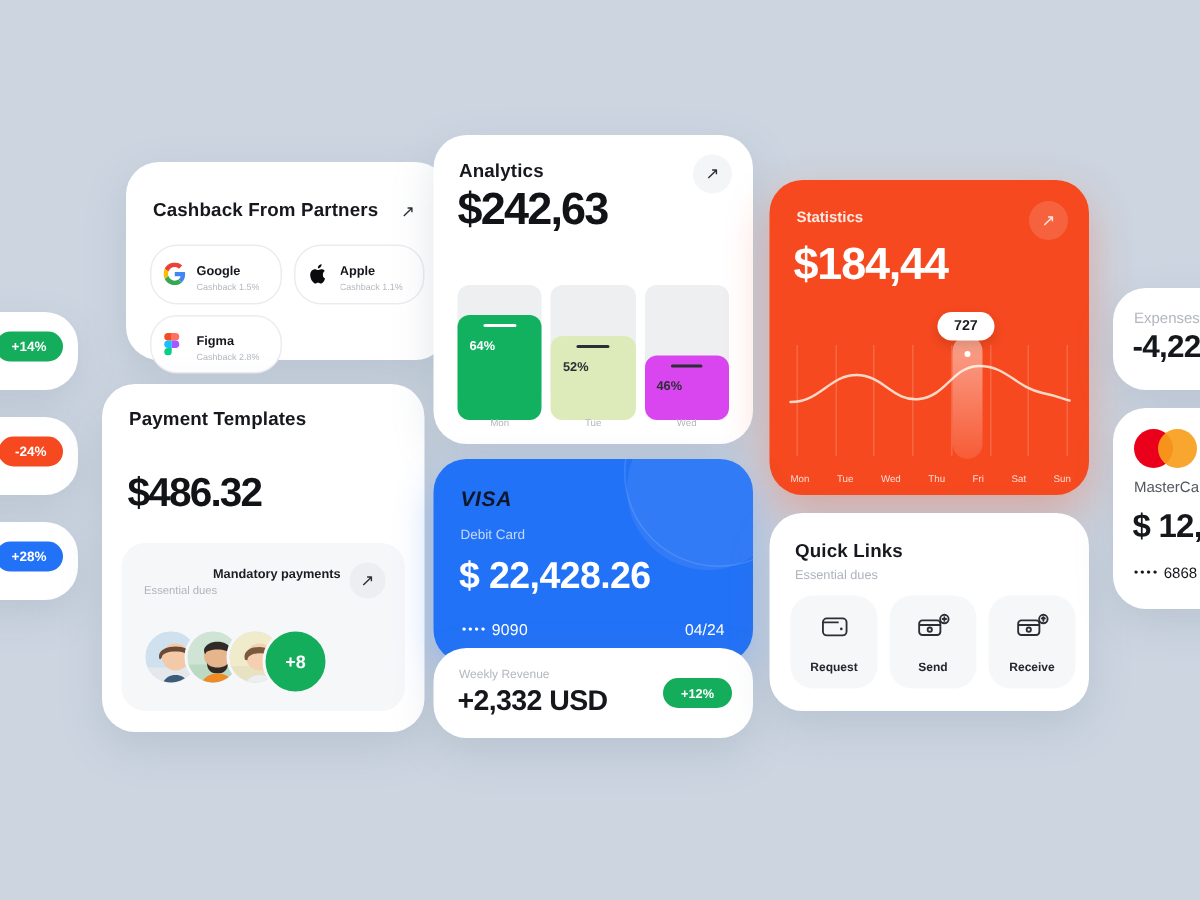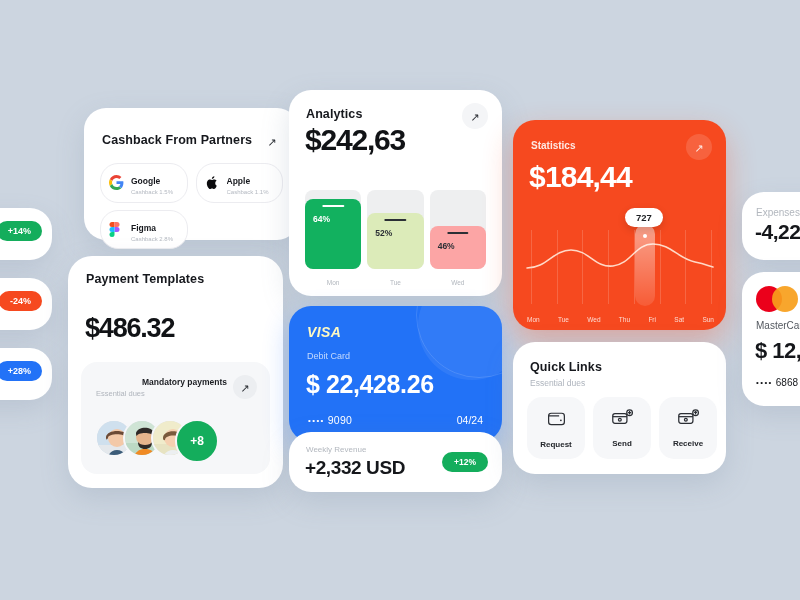--- a/index.html
+++ b/index.html
@@ -41,21 +41,21 @@
     display: flex; align-items: center; gap: 7px;
     border: 1px solid #ececf0; border-radius: 18px;
     padding: 6px 8px 6px 8px; background: #fff;
   }
   .partner-logo { width: 15px; height: 15px; flex: 0 0 15px; position: relative; }
   .partner-txt { line-height: 1.12; overflow: hidden; }
   .partner-name { font-size: 8.5px; font-weight: 700; color: #16181d; white-space: nowrap; }
   .partner-cb { font-size: 6px; color: #b4b9c1; white-space: nowrap; margin-top: 1px; }
 
   
-  #templates { left: 68px; top: 256px; width: 215px; height: 232px; border-radius: 24px; }
+  #templates { left: 68px; top: 256px; width: 215px; height: 232px; }
   #templates .hdr { position: absolute; left: 18px; top: 16px; }
   #templates .amount { position: absolute; left: 17px; top: 57px; font-size: 27px; }
   .inner-panel {
     position: absolute; left: 13px; top: 106px; width: 189px; height: 112px;
     background: #f6f7f9; border-radius: 16px;
   }
   .inner-panel .t { position: absolute; left: 29px; top: 15px; font-size: 8.5px; font-weight: 700; color: #1b1d22; margin-left: 32px; }
   .inner-panel .s { position: absolute; left: 15px; top: 27px; font-size: 7.5px; color: #b0b5bd; }
   .inner-panel .arrow-btn { right: 13px; top: 13px; width: 24px; height: 24px; background: #eceef1; }
   .avatars { position: absolute; left: 14px; bottom: 11px; display: flex; }
@@ -77,36 +77,36 @@
   #analytics .title { position: absolute; left: 17px; top: 17px; }
   #analytics .arrow-btn { right: 14px; top: 13px; background: #f4f5f7; }
   #analytics .amount { position: absolute; left: 16px; top: 33px; font-size: 30px; }
   .bars { position: absolute; left: 16px; bottom: 10px; width: 181px; height: 96px; display: flex; gap: 6px; }
   .bar-col { flex: 1; position: relative; height: 100%; }
   .bar-track {
     position: absolute; left: 0; right: 0; top: 0; bottom: 17px;
     background: #eeeff0; border-radius: 8px;
   }
   .bar-fill {
-    position: absolute; left: 0; right: 0; bottom: 17px;
+    position: absolute; left: 0; right: 0; bottom: 6px;
     border-radius: 8px; overflow: hidden;
   }
   .bar-cap { position: absolute; left: 50%; transform: translateX(-50%); top: 6px; width: 38%; height: 2px; border-radius: 2px; }
   .bar-pct { position: absolute; left: 8px; top: 15px; font-size: 8.5px; font-weight: 700; }
   .bar-lbl { position: absolute; bottom: 0; left: 0; right: 0; text-align: center; font-size: 6.5px; color: #b2b7be; }
 
   
   #visa {
     left: 289px; top: 306px; width: 213px; height: 136px;
     background: #2272f7; box-shadow: 0 10px 26px rgba(34,114,247,0.30);
     overflow: hidden;
   }
   #visa .deco1 { position: absolute; right: -24px; top: -34px; width: 108px; height: 108px; border-radius: 50%; background: rgba(255,255,255,0.07); }
   #visa .deco2 { position: absolute; right: -40px; top: -54px; width: 126px; height: 126px; border-radius: 50%; border: 1.5px solid rgba(255,255,255,0.13); }
-  #visa .brand { position: absolute; left: 18px; top: 18px; font-size: 14px; font-weight: 700; font-style: italic; color: #fef9c3; letter-spacing: .4px; }
+  #visa .brand { position: absolute; left: 18px; top: 18px; font-size: 14px; font-weight: 700; font-style: italic; color: #0f172a; letter-spacing: .4px; }
   #visa .type { position: absolute; left: 18px; top: 45px; font-size: 9px; color: rgba(255,255,255,0.72); }
   #visa .amount { position: absolute; left: 17px; top: 64px; font-size: 25px; font-weight: 600; color: #fff; letter-spacing: -.4px; }
   #visa .num { position: absolute; left: 19px; bottom: 16px; font-size: 10.5px; color: #fff; letter-spacing: .2px; }
   #visa .exp { position: absolute; right: 19px; bottom: 16px; font-size: 10.5px; color: #fff; }
   .dots { letter-spacing: 1.4px; font-size: 8px; vertical-align: 1.5px; margin-right: 3px; }
 
   
   #weekly { left: 289px; top: 432px; width: 213px; height: 60px; }
   #weekly .lbl { position: absolute; left: 17px; top: 13px; font-size: 8px; color: #b2b7be; }
   #weekly .amount { position: absolute; left: 16px; top: 25px; font-size: 19px; font-weight: 700; color: #15171b; letter-spacing: -.4px; }
@@ -307,21 +307,21 @@
       <div class="bar-col">
         <div class="bar-track"></div>
         <div class="bar-fill" style="height:58%;background:#dcebb9">
           <span class="bar-cap" style="background:#2b2f35"></span>
           <span class="bar-pct" style="color:#2b2f35">52%</span>
         </div>
         <span class="bar-lbl">Tue</span>
       </div>
       <div class="bar-col">
         <div class="bar-track"></div>
-        <div class="bar-fill" style="height:45%;background:#fca5a5">
+        <div class="bar-fill" style="height:45%;background:#d946ef">
           <span class="bar-cap" style="background:#2b2f35"></span>
           <span class="bar-pct" style="color:#2b2f35">46%</span>
         </div>
         <span class="bar-lbl">Wed</span>
       </div>
     </div>
   </div>
 
   <div class="card" id="statistics">
     <div class="title">Statistics</div>

